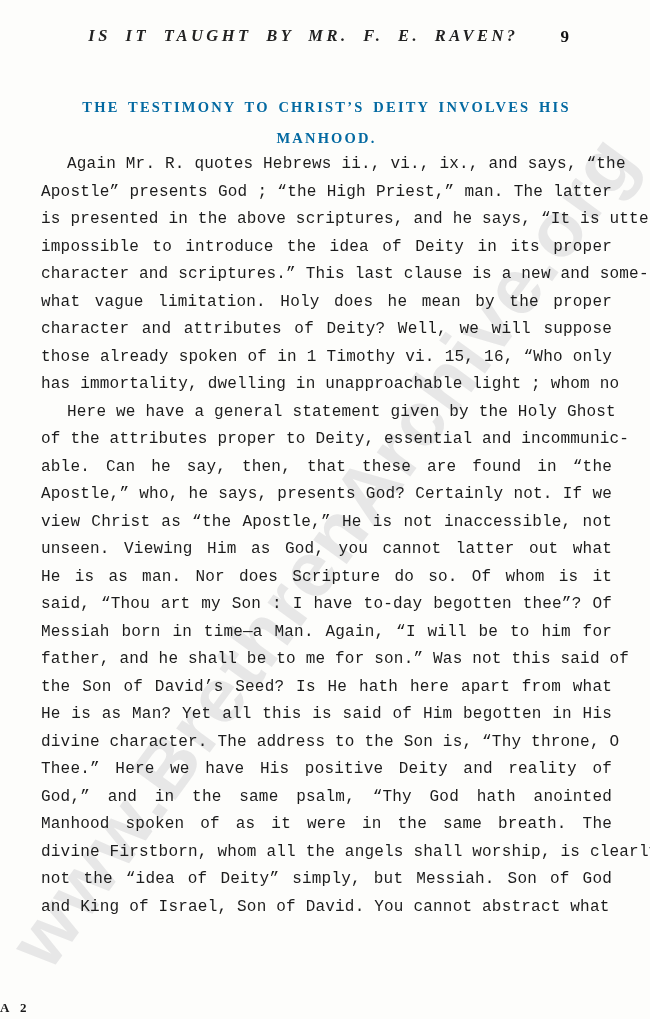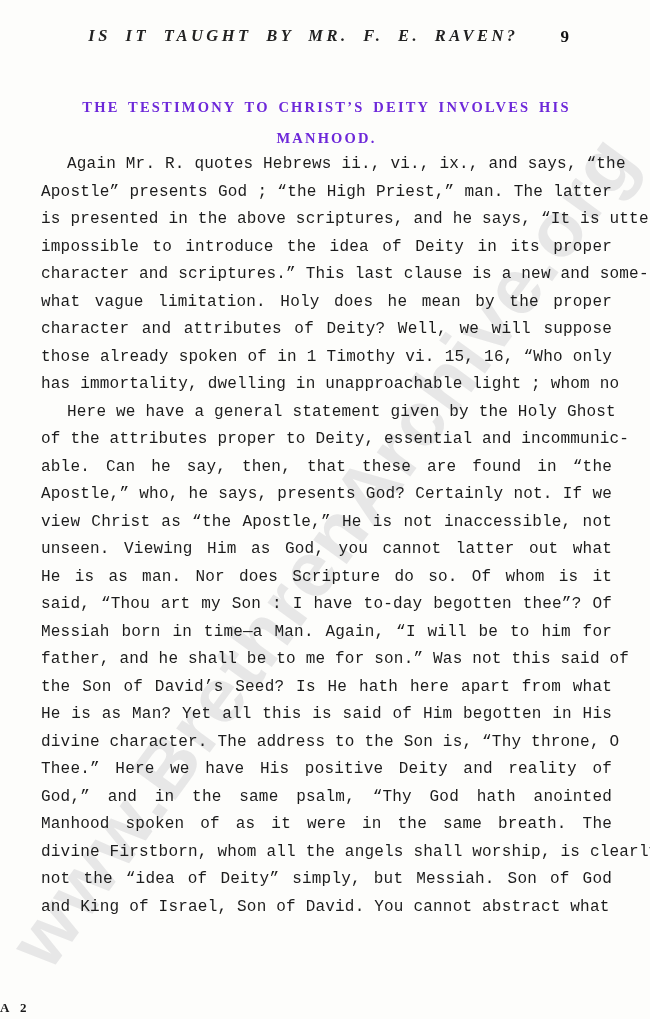--- a/index.html
+++ b/index.html
@@ -72,21 +72,21 @@
     width: 571px;
     text-align: center;
     z-index: 2;
   }
   .section-heading .h-line {
     font-size: 14.5px;
     font-weight: bold;
     letter-spacing: 2.2px;
     word-spacing: 3px;
     line-height: 31px;
-    color: #6d28d9;
+    color: #0369a1;
   }
   
   .body-text {
     position: absolute;
     top: 151px;
     left: 41px;
     width: 571px;
     z-index: 2;
   }
   .line {

